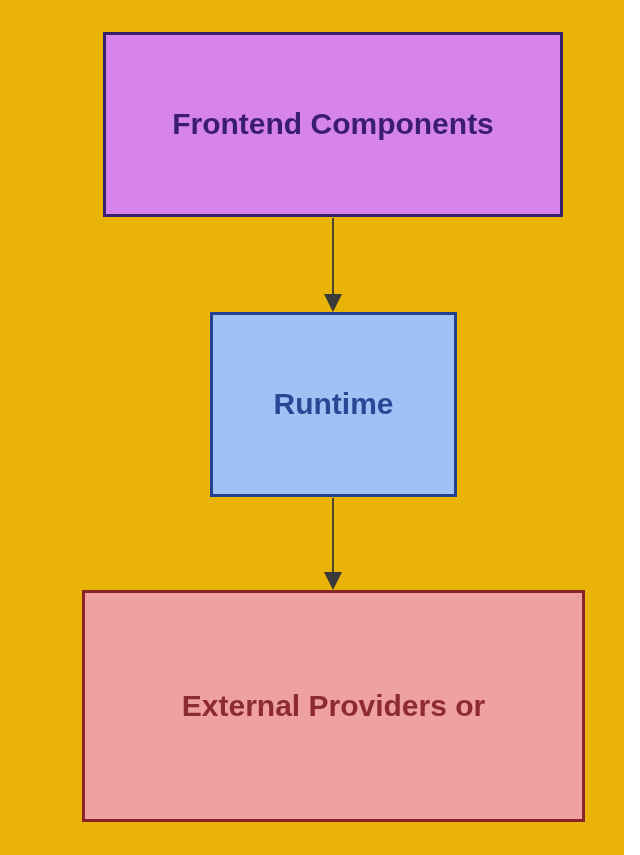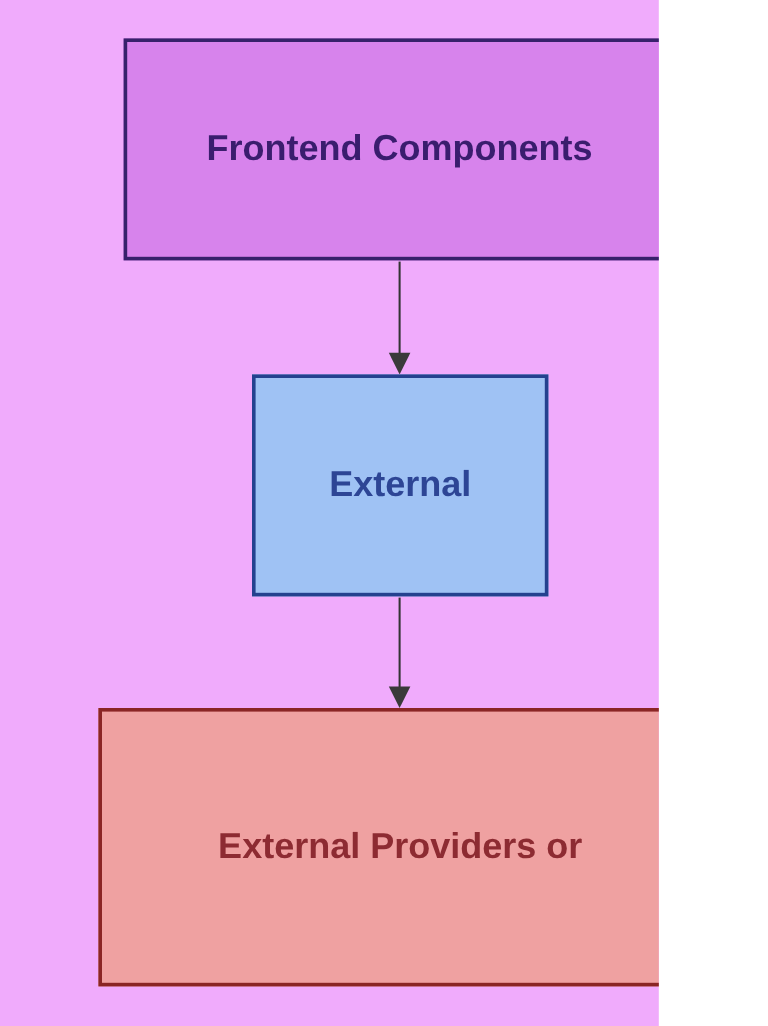--- a/index.html
+++ b/index.html
@@ -2,23 +2,23 @@
 <html><head>
 <meta charset="utf-8">
 <style>
   html, body {
     margin: 0;
     padding: 0;
     background: #ffffff;
   }
   .canvas {
     position: relative;
-    width: 549px;
+    width: 624px;
     height: 855px;
-    background: #f0abfc;
+    background: #eab308;
     font-family: "Liberation Sans", "DejaVu Sans", sans-serif;
     overflow: hidden;
   }
   .node {
     position: absolute;
     box-sizing: border-box;
     display: flex;
     align-items: center;
     justify-content: center;
     text-align: center;
@@ -80,21 +80,21 @@
       <line x1="333" y1="498" x2="333" y2="574" stroke="#333333" stroke-width="1.7"></line>
       <polygon points="324,572 342,572 333,590" fill="#3a3a3a"></polygon>
     </g>
   </svg>
 
   <div class="node node-frontend">
     <span class="node-label">Frontend Components</span>
   </div>
 
   <div class="node node-runtime">
-    <span class="node-label">External</span>
+    <span class="node-label">Runtime</span>
   </div>
 
   <div class="node node-external">
     <div>
       <span class="node-label">External Providers or</span>
     </div>
   </div>
 
 </div>
 

